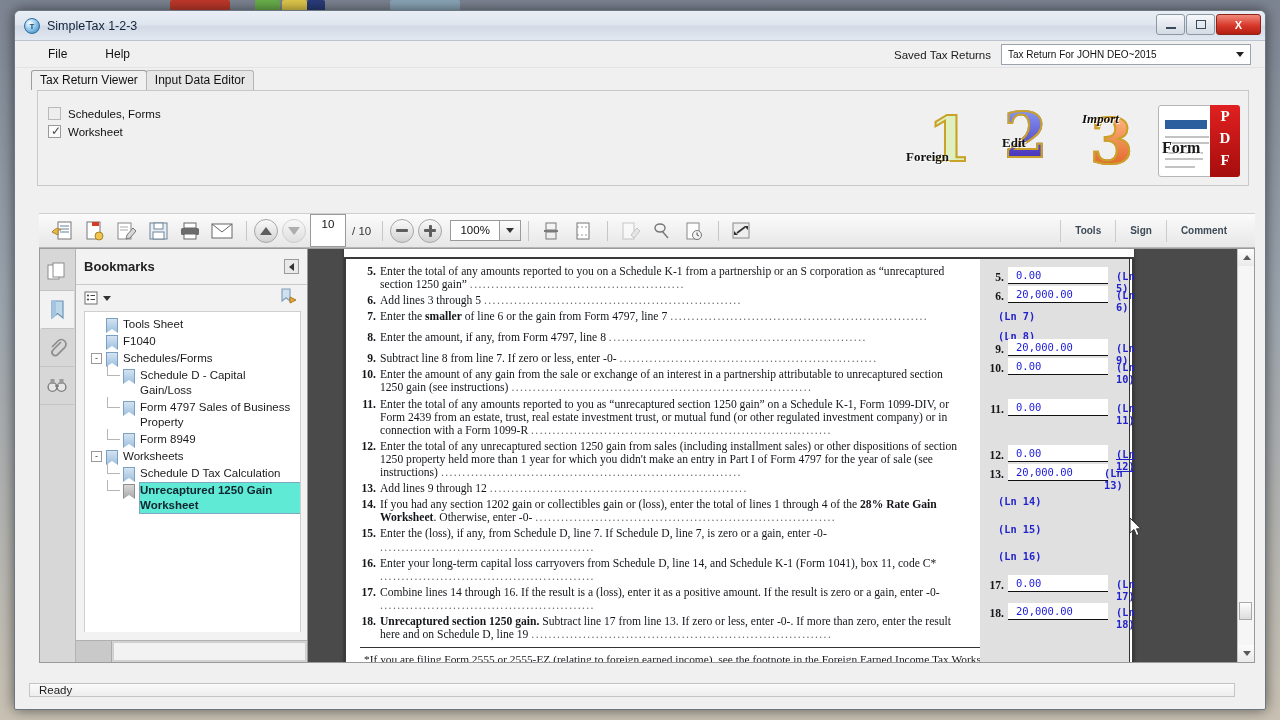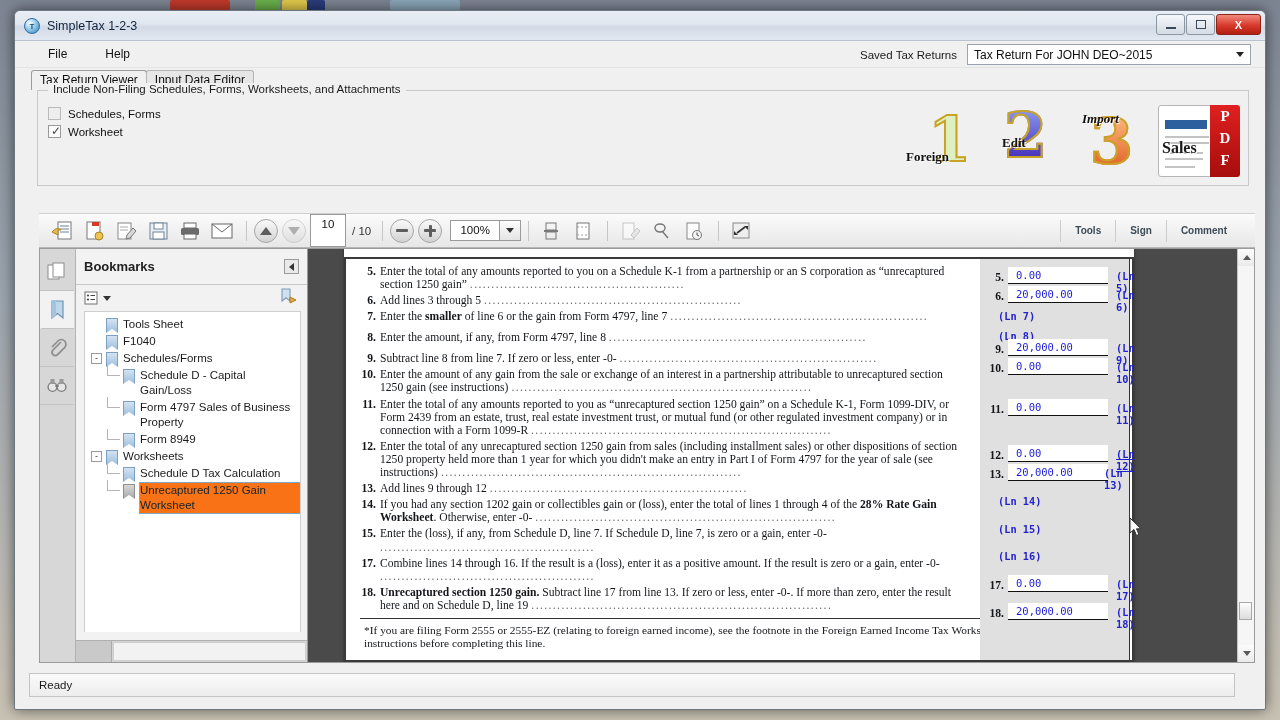--- a/index.html
+++ b/index.html
@@ -74,24 +74,24 @@
     position: relative;
   }
   .menu-item { font-size:12px;color:#111; padding: 3px 11px; margin-left:16px; }
   .menu-item:first-child { margin-left: 22px; }
   #saved-wrap {
     position:absolute; right: 14px; top:3px;
     display:flex; align-items:center; gap:10px;
   }
   #saved-label { font-size:11.5px;color:#1b1b1b; }
   #saved-select {
-    width:284px;height:21px;
+    width:250px;height:21px;
     background:#fff;border:1px solid #9aa4ae;
     display:flex;align-items:center;
-    font-size:12px;color:#111;padding-left:6px;
+    font-size:10px;color:#111;padding-left:6px;
     position:relative;
   }
   #saved-caret {
     position:absolute;right:6px;top:7px;
     width:0;height:0;border-left:4px solid transparent;border-right:4px solid transparent;
     border-top:5px solid #222;
   }
 
   
   #tabstrip {
@@ -291,22 +291,23 @@
     content:""; position:absolute;left:1px;top:0;width:10px;height:13px;
     background:linear-gradient(180deg,#d3e3f2,#9fc0dd);
     border:1px solid #7ba0c2;
     clip-path: polygon(0 0,100% 0,100% 100%,50% 74%,0 100%);
   }
   .bmico.gray::before{
     background:linear-gradient(180deg,#d8d8d8,#a9a9a9);border-color:#8f8f8f;
   }
   .bmlabel { flex:1; }
   .bmrow.selected .bmlabel {
-    background:#f97316; color:#10232f;
+    background:#5eead4; color:#10232f;
     box-shadow: 0 0 0 1px #7fa7c3;
+    font-weight: bold;
   }
 
   
   #pagewrap { flex:1; position:relative; overflow:hidden; background:#4a4a4a; }
   #page {
     position:absolute; left:36px; top:-178px;
     width:790px; height:1020px;
     background:#ffffff;
     box-shadow: 0 0 3px rgba(0,0,0,.4);
   }
@@ -375,21 +376,21 @@
   
   #bmbottom {
     height:22px; background:#d4d4d4; border-top:1px solid #b0b0b0;
     display:flex;
   }
   #bmbot-left { width:36px; background:#c9c9c9; border-right:1px solid #aaa; }
   #bmbot-mid { flex:1; background:#f2f2f2; border:1px solid #cfcfcf; margin:1px; }
 
   
   #statusbar {
-    position:absolute; left:14px; right:30px; bottom:12px; height:24px;
+    position:absolute; left:14px; right:30px; bottom:12px; height:14px;
     background:linear-gradient(180deg,#fbfbfb,#ededed);
     border:1px solid #c4c4c4;
     display:flex;align-items:center;
   }
   #statustext { font-size:11.5px;color:#1b1b1b;padding-left:9px; }
 
   
   #cursor { position:absolute; left:1130px; top:518px; width:14px;height:20px; z-index:50; }
 </style>
 </head>
@@ -430,21 +431,20 @@
       </div>
     </div>
   </div>
 
   <div id="tabstrip">
     <div class="tab active">Tax Return Viewer</div>
     <div class="tab">Input Data Editor</div>
   </div>
 
   <div id="optpanel">
-    <div id="optlegend">Include Non-Filing Schedules, Forms, Worksheets, and Attachments</div>
 
     <div class="cbrow r1">
       <div class="cbox dim"></div>
       <div class="cblabel">Schedules, Forms</div>
     </div>
     <div class="cbrow r2">
       <div class="cbox">
           <span class="tick">✓</span>
         </div>
       <div class="cblabel">Worksheet</div>
@@ -466,21 +466,21 @@
       <div class="pdfbox">
         <div class="pdfdoc">
           <div class="band"></div>
           <div class="ln" style="top:30px;width:44px"></div>
           <div class="ln" style="top:36px;width:44px"></div>
           <div class="ln" style="top:46px;width:38px"></div>
           <div class="ln" style="top:52px;width:38px"></div>
           <div class="ln" style="top:60px;width:30px"></div>
         </div>
         <div class="pdfred">P<br>D<br>F</div>
-        <div class="viewlbl">Sales</div>
+        <div class="viewlbl">Form</div>
       </div>
     </div>
   </div>
 
   <div id="pdftool">
     <div class="tbtn">
       <svg width="22" height="20" viewBox="0 0 22 20">
           <rect x="7" y="1" width="13" height="17" fill="#fff" stroke="#777"></rect>
           <line x1="9" y1="5" x2="18" y2="5" stroke="#9ab" stroke-width="1.3"></line>
           <line x1="9" y1="8" x2="18" y2="8" stroke="#9ab" stroke-width="1.3"></line>
@@ -768,20 +768,26 @@
               <div class="frow" style="margin: 0px 0px 3px; padding-left: 10px; padding-right: 160px; position: relative; min-height: 18px;">
                 <div class="fnum">14.</div>
                 <div class="ftxt">If you had any section 1202 gain or collectibles gain or (loss), enter the total of lines 1 through 4 of the <b>28% Rate Gain Worksheet</b>. Otherwise, enter -0- <span class="dots">......................................................................</span></div>
                 <div class="boxnum" style="position: absolute; right: 104px; top: 0px;">14.</div>
                 <div class="amtbox" style="position: absolute; right: 2px; top: -1px;">0.00</div>
               </div>
               <div class="frow" style="margin: 0px 0px 3px; padding-left: 10px; padding-right: 160px; position: relative; min-height: 18px;">
                 <div class="fnum">15.</div>
                 <div class="ftxt">Enter the (loss), if any, from Schedule D, line 7. If Schedule D, line 7, is zero or a gain, enter -0- <span class="dots">..................................................</span></div>
                 <div class="boxnum" style="position: absolute; right: 104px; top: 0px;">15.</div>
+                <div class="amtbox" style="position: absolute; right: 2px; top: -1px;">( 0.00     )</div>
+              </div>
+              <div class="frow" style="margin: 0px 0px 3px; padding-left: 10px; padding-right: 160px; position: relative; min-height: 18px;">
+                <div class="fnum">16.</div>
+                <div class="ftxt">Enter your long-term capital loss carryovers from Schedule D, line 14, and Schedule K-1 (Form 1041), box 11, code C* <span class="dots">..................................................</span></div>
+                <div class="boxnum" style="position: absolute; right: 104px; top: 0px;">16.</div>
                 <div class="amtbox" style="position: absolute; right: 2px; top: -1px;">( 0.00     )</div>
               </div>
               <div class="frow" style="margin: 0px 0px 3px; padding-left: 10px; padding-right: 160px; position: relative;">
                 <div class="fnum">17.</div>
                 <div class="ftxt">Combine lines 14 through 16. If the result is a (loss), enter it as a positive amount. If the result is zero or a gain, enter -0- <span class="dots">..................................................</span></div>
               </div>
               <div class="frow" style="margin: 0px 0px 3px; padding-left: 10px; padding-right: 160px; position: relative;">
                 <div class="fnum">18.</div>
                 <div class="ftxt"><b>Unrecaptured section 1250 gain.</b> Subtract line 17 from line 13. If zero or less, enter -0-. If more than zero, enter the result here and on Schedule D, line 19 <span class="dots">......................................................................</span></div>
               </div>

